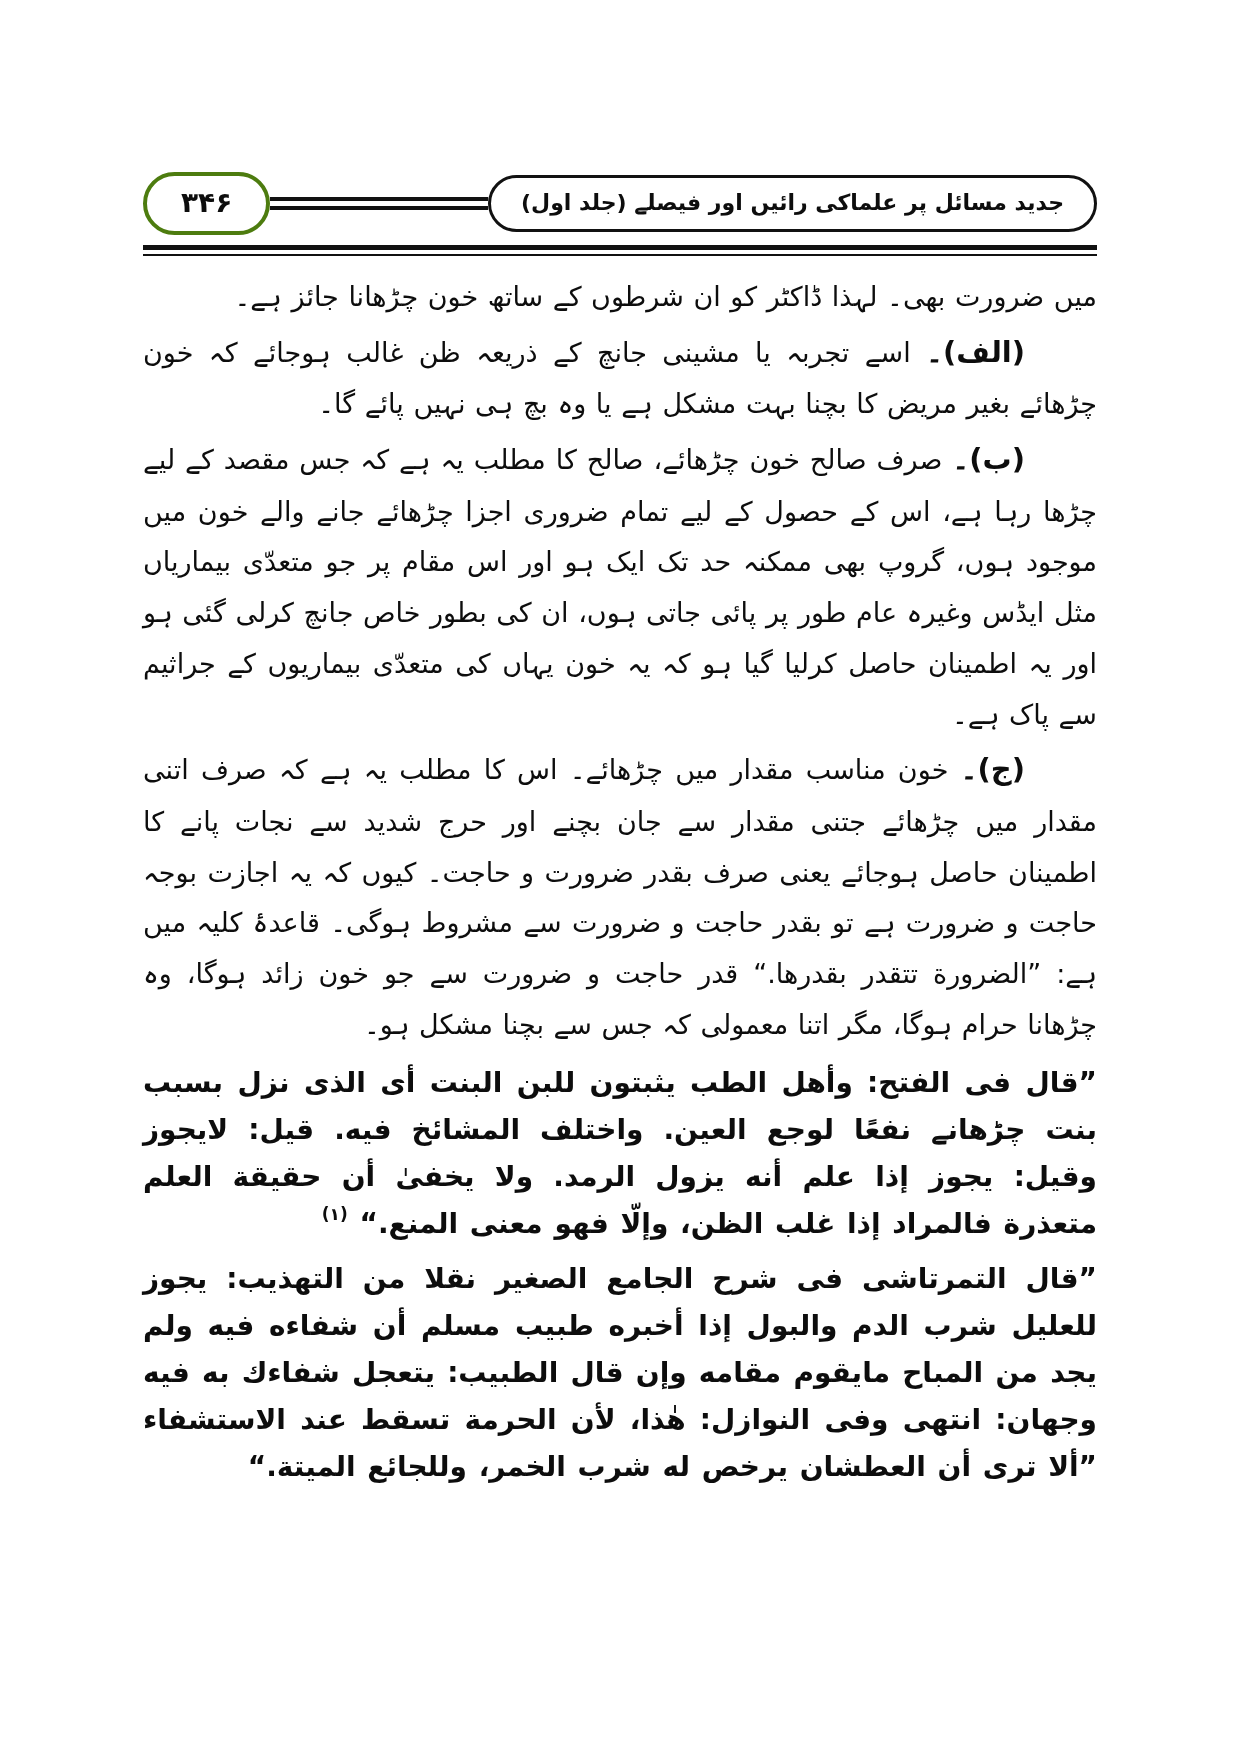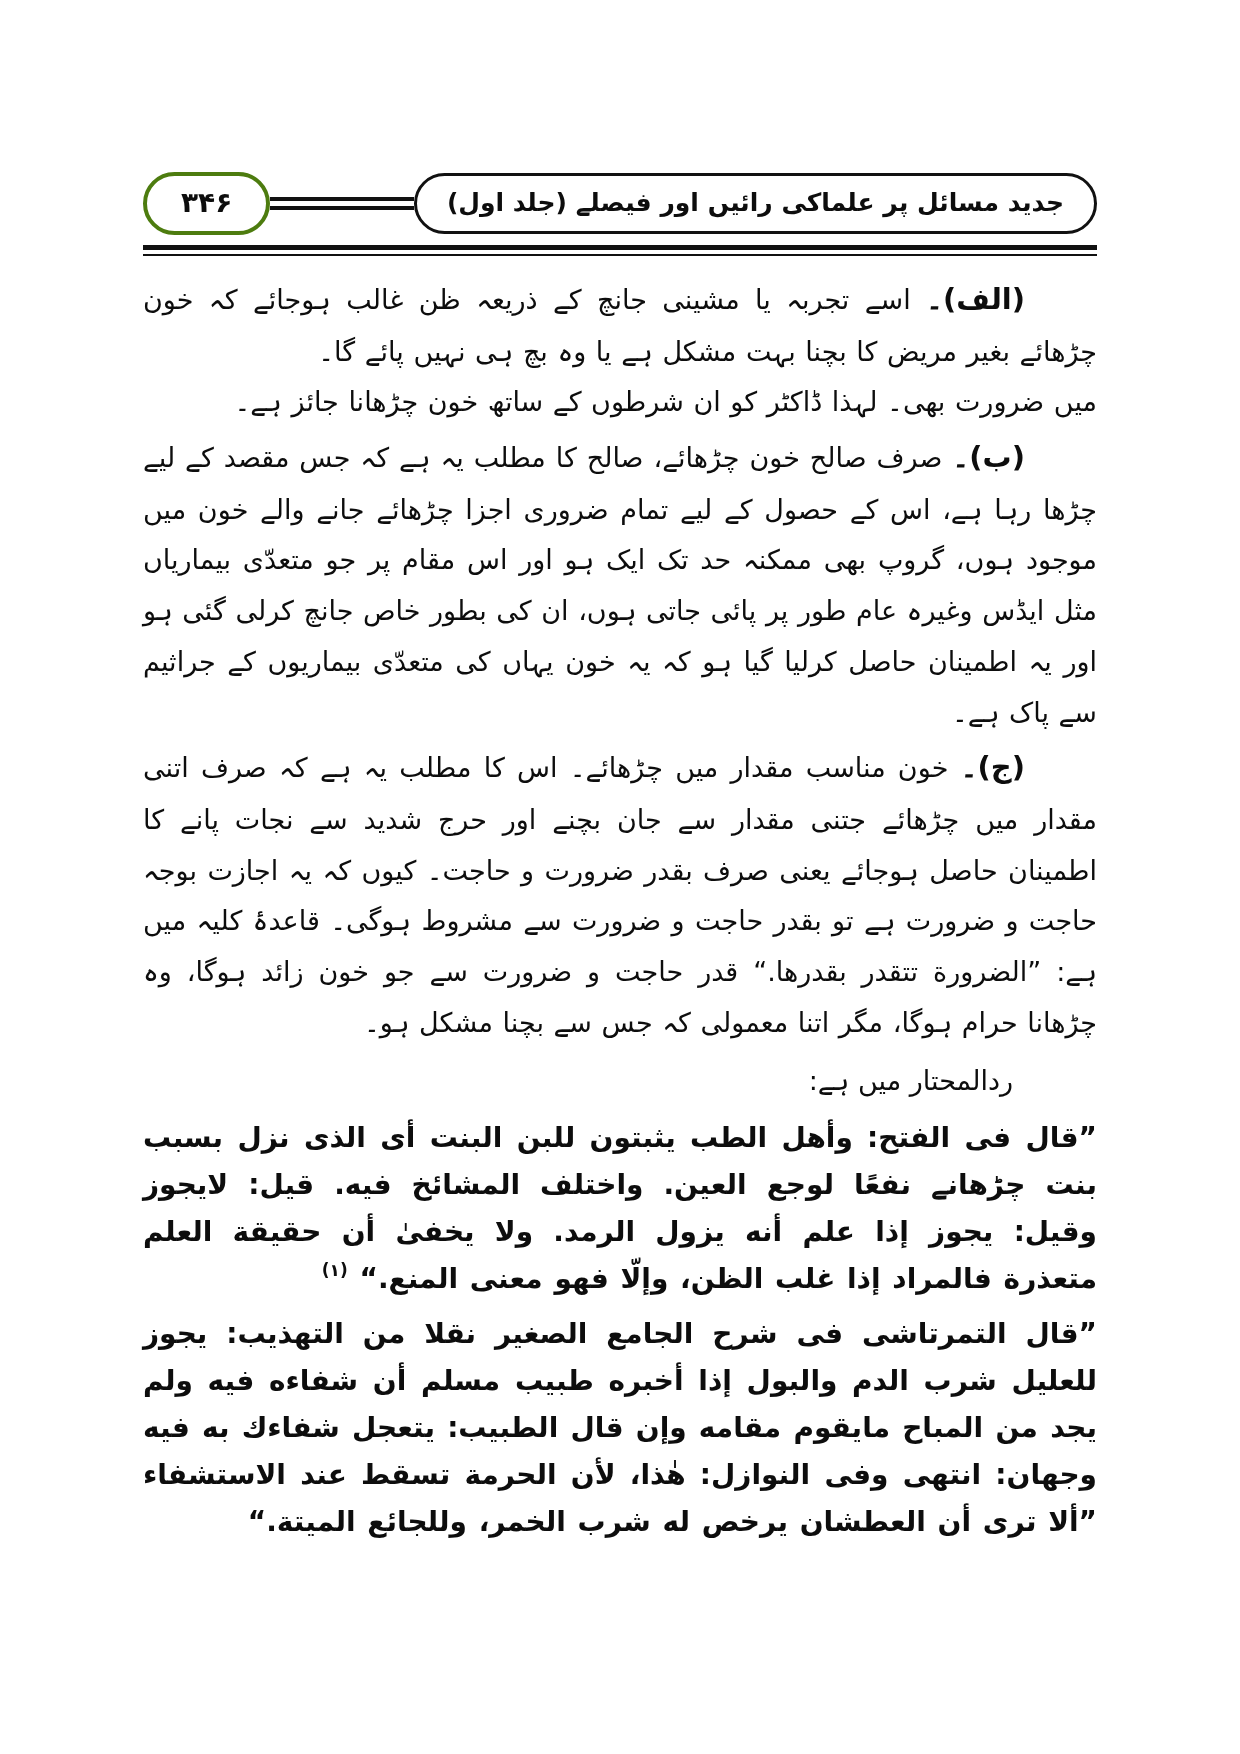--- a/index.html
+++ b/index.html
@@ -14,21 +14,21 @@
     overflow:hidden;
     box-sizing:border-box;
     padding:172px 143px 0 143px;
   }
   
   .header { display:flex; align-items:center; }
   .title-pill {
     border:3px solid #111;
     border-radius:40px;
     padding:12px 30px 14px 30px;
-    font-size:25px; font-weight:bold;
+    font-size:22px; font-weight:bold;
     white-space:nowrap;
     background:#fff;
     z-index:2;
   }
   .connector { flex:1; height:5px; border-top:4px solid #111; border-bottom:4px solid #111; min-width:60px; }
   .pagenum-pill {
     border:4px solid #4d7c0f;
     border-radius:34px;
     padding:10px 34px 12px 34px;
     font-size:28px; font-weight:bold;
@@ -71,31 +71,30 @@
     </div>
     <div class="connector"></div>
     <div class="pagenum-pill">
       <span>۳۴۶</span>
     </div>
   </div>
   <div class="header-rule"></div>
 
   <div class="body-text">
 
+    <p class="para">میں ضرورت بھی۔ لہذا ڈاکٹر کو ان شرطوں کے ساتھ خون چڑھانا جائز ہے۔</p>
+
     <p class="para point"><strong class="marker">(الف)۔</strong> <span>اسے تجربہ یا مشینی جانچ کے ذریعہ ظن غالب ہوجائے کہ خون چڑھائے بغیر مریض کا بچنا بہت مشکل ہے یا وہ بچ ہی نہیں پائے گا۔</span></p>
-
-    <p class="para">میں ضرورت بھی۔ لہذا ڈاکٹر کو ان شرطوں کے ساتھ خون چڑھانا جائز ہے۔</p>
 
     <p class="para point"><strong class="marker">(ب)۔</strong> <span>صرف صالح خون چڑھائے، صالح کا مطلب یہ ہے کہ جس مقصد کے لیے چڑھا رہا ہے، اس کے حصول کے لیے تمام ضروری اجزا چڑھائے جانے والے خون میں موجود ہوں، گروپ بھی ممکنہ حد تک ایک ہو اور اس مقام پر جو متعدّی بیماریاں مثل ایڈس وغیرہ عام طور پر پائی جاتی ہوں، ان کی بطور خاص جانچ کرلی گئی ہو اور یہ اطمینان حاصل کرلیا گیا ہو کہ یہ خون یہاں کی متعدّی بیماریوں کے جراثیم سے پاک ہے۔</span></p>
 
     <p class="para point"><strong class="marker">(ج)۔</strong> <span>خون مناسب مقدار میں چڑھائے۔ اس کا مطلب یہ ہے کہ صرف اتنی مقدار میں چڑھائے جتنی مقدار سے جان بچنے اور حرج شدید سے نجات پانے کا اطمینان حاصل ہوجائے یعنی صرف بقدر ضرورت و حاجت۔ کیوں کہ یہ اجازت بوجہ حاجت و ضرورت ہے تو بقدر حاجت و ضرورت سے مشروط ہوگی۔ قاعدۂ کلیہ میں ہے: ”الضرورة تتقدر بقدرها.“ قدر حاجت و ضرورت سے جو خون زائد ہوگا، وہ چڑھانا حرام ہوگا، مگر اتنا معمولی کہ جس سے بچنا مشکل ہو۔</span></p>
 
 
 
-    <p class="src-heading">ردالمحتار میں ہے:</p>
 
     <p class="quote"><span>”قال فى الفتح: وأهل الطب يثبتون للبن البنت أى الذى نزل بسبب بنت چڑھانے نفعًا لوجع العين. واختلف المشائخ فيه. قيل: لايجوز وقيل: يجوز إذا علم أنه يزول الرمد. ولا يخفىٰ أن حقيقة العلم متعذرة فالمراد إذا غلب الظن، وإلّا فهو معنى المنع.“</span> <sup class="fn-mark">(١)</sup></p>
 
 
     <p class="quote"><span>”قال التمرتاشى فى شرح الجامع الصغير نقلا من التهذيب: يجوز للعليل شرب الدم والبول إذا أخبره طبيب مسلم أن شفاءه فيه ولم يجد من المباح مايقوم مقامه وإن قال الطبيب: يتعجل شفاءك به فيه وجهان: انتهى وفى النوازل: هٰذا، لأن الحرمة تسقط عند الاستشفاء ”ألا ترى أن العطشان يرخص له شرب الخمر، وللجائع الميتة.“</span> </p>
 
   </div>
 </div>
 
 </body></html>

